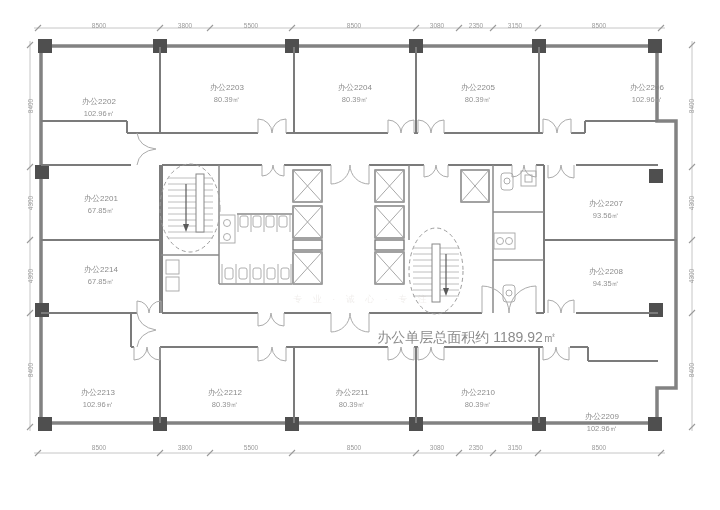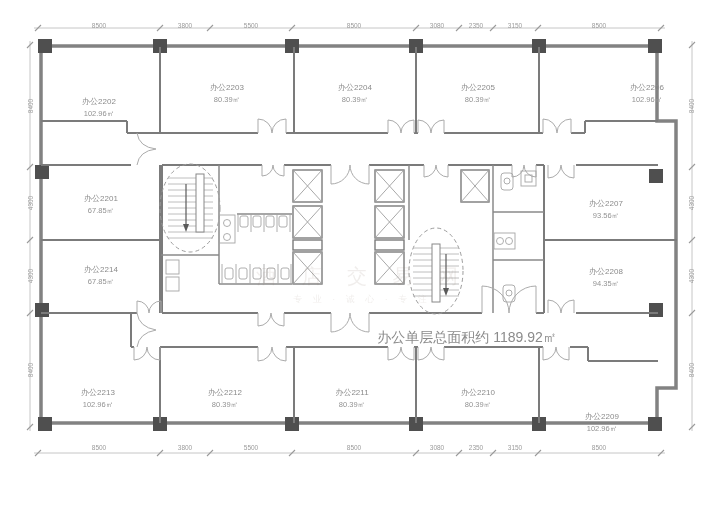--- a/index.html
+++ b/index.html
@@ -160,21 +160,20 @@
       <rect x="521" y="171" width="15" height="15"></rect>
         <rect x="525" y="175" width="7" height="7"></rect>
       <rect x="494" y="233" width="21" height="16"></rect>
       <circle cx="500" cy="241" r="3.5"></circle>
         <circle cx="509" cy="241" r="3.5"></circle>
       <rect x="503" y="285" width="12" height="17" rx="3"></rect>
         <circle cx="509" cy="293" r="3"></circle>
     </g>
   </svg>
 
-  <div class="wm1">酒 店 交 易 网</div>
   <div class="wm2">专 业 · 诚 心 · 专 注</div>
 
   <div class="total-area">办公单层总面积约 1189.92㎡</div>
 
 
   <div id="labels">
       <div class="room-label" style="left: 99px; top: 108px;">
         <div>办公2202</div>
         <div class="area">102.96㎡</div>
       </div>

